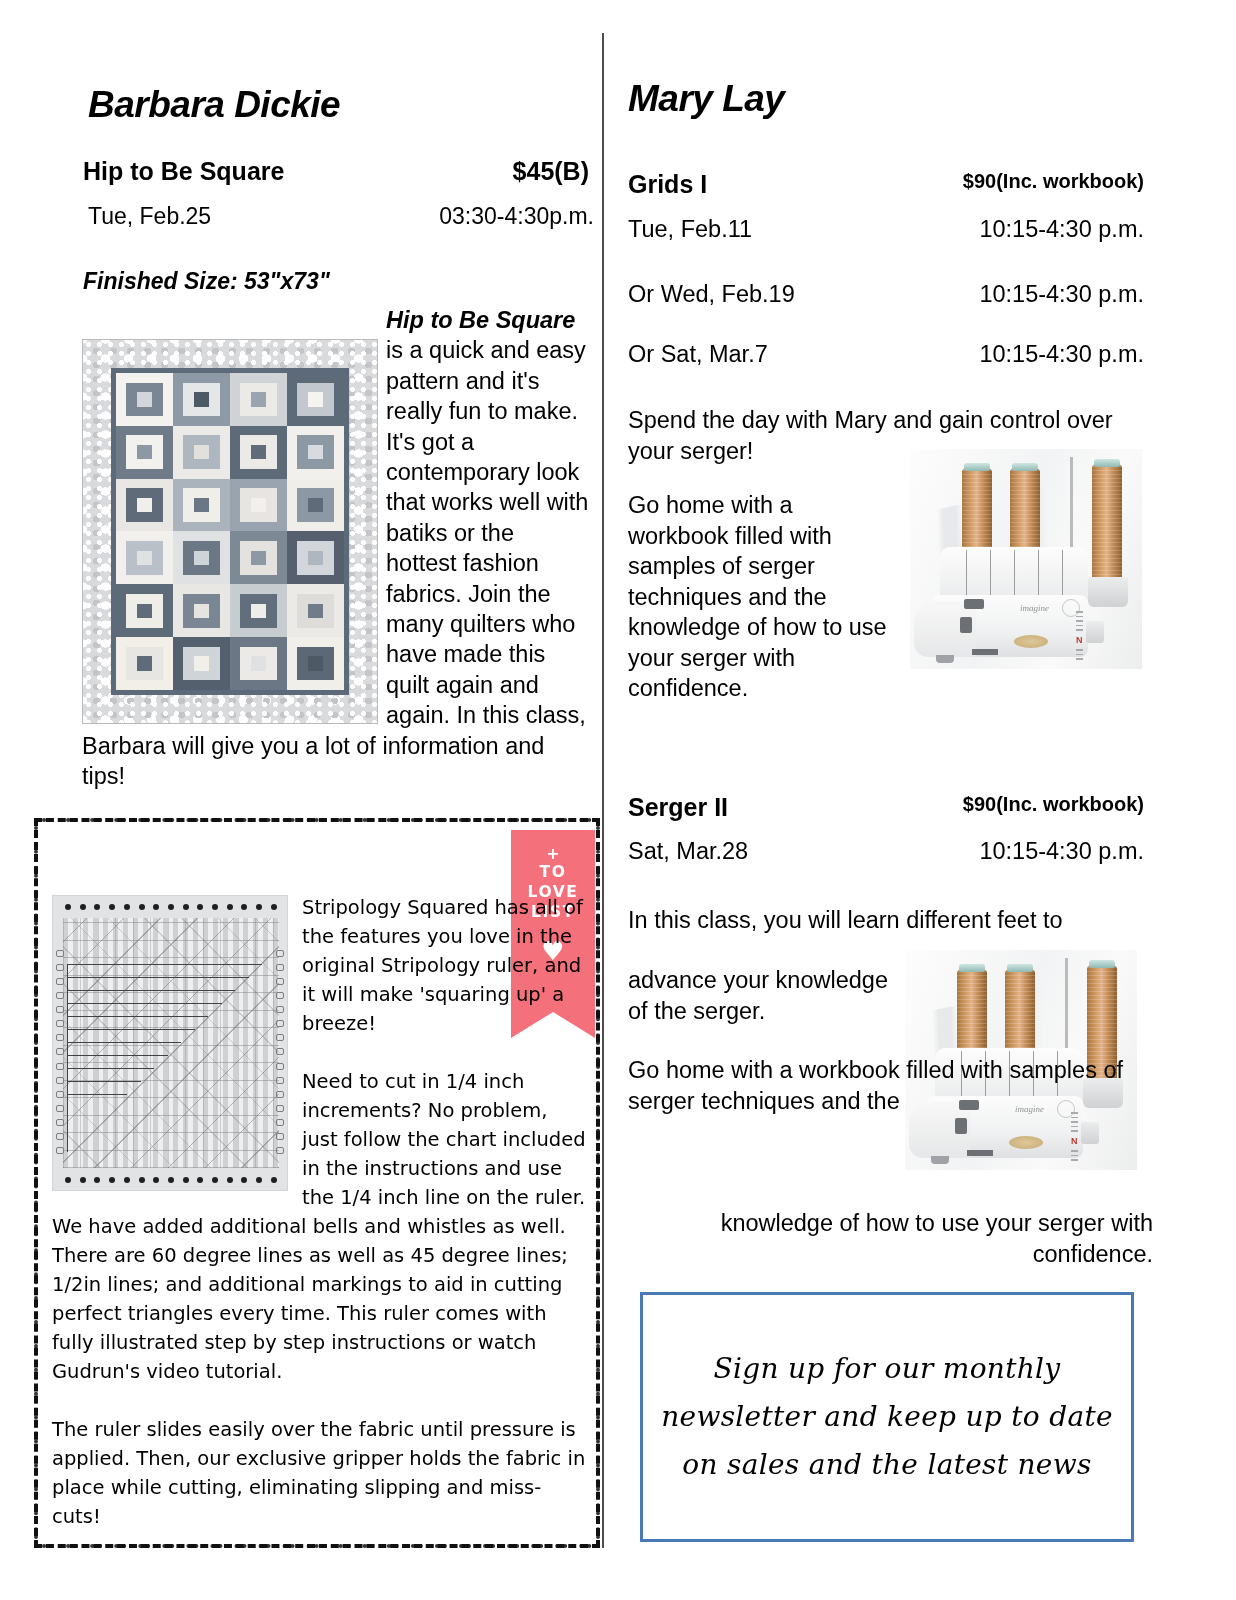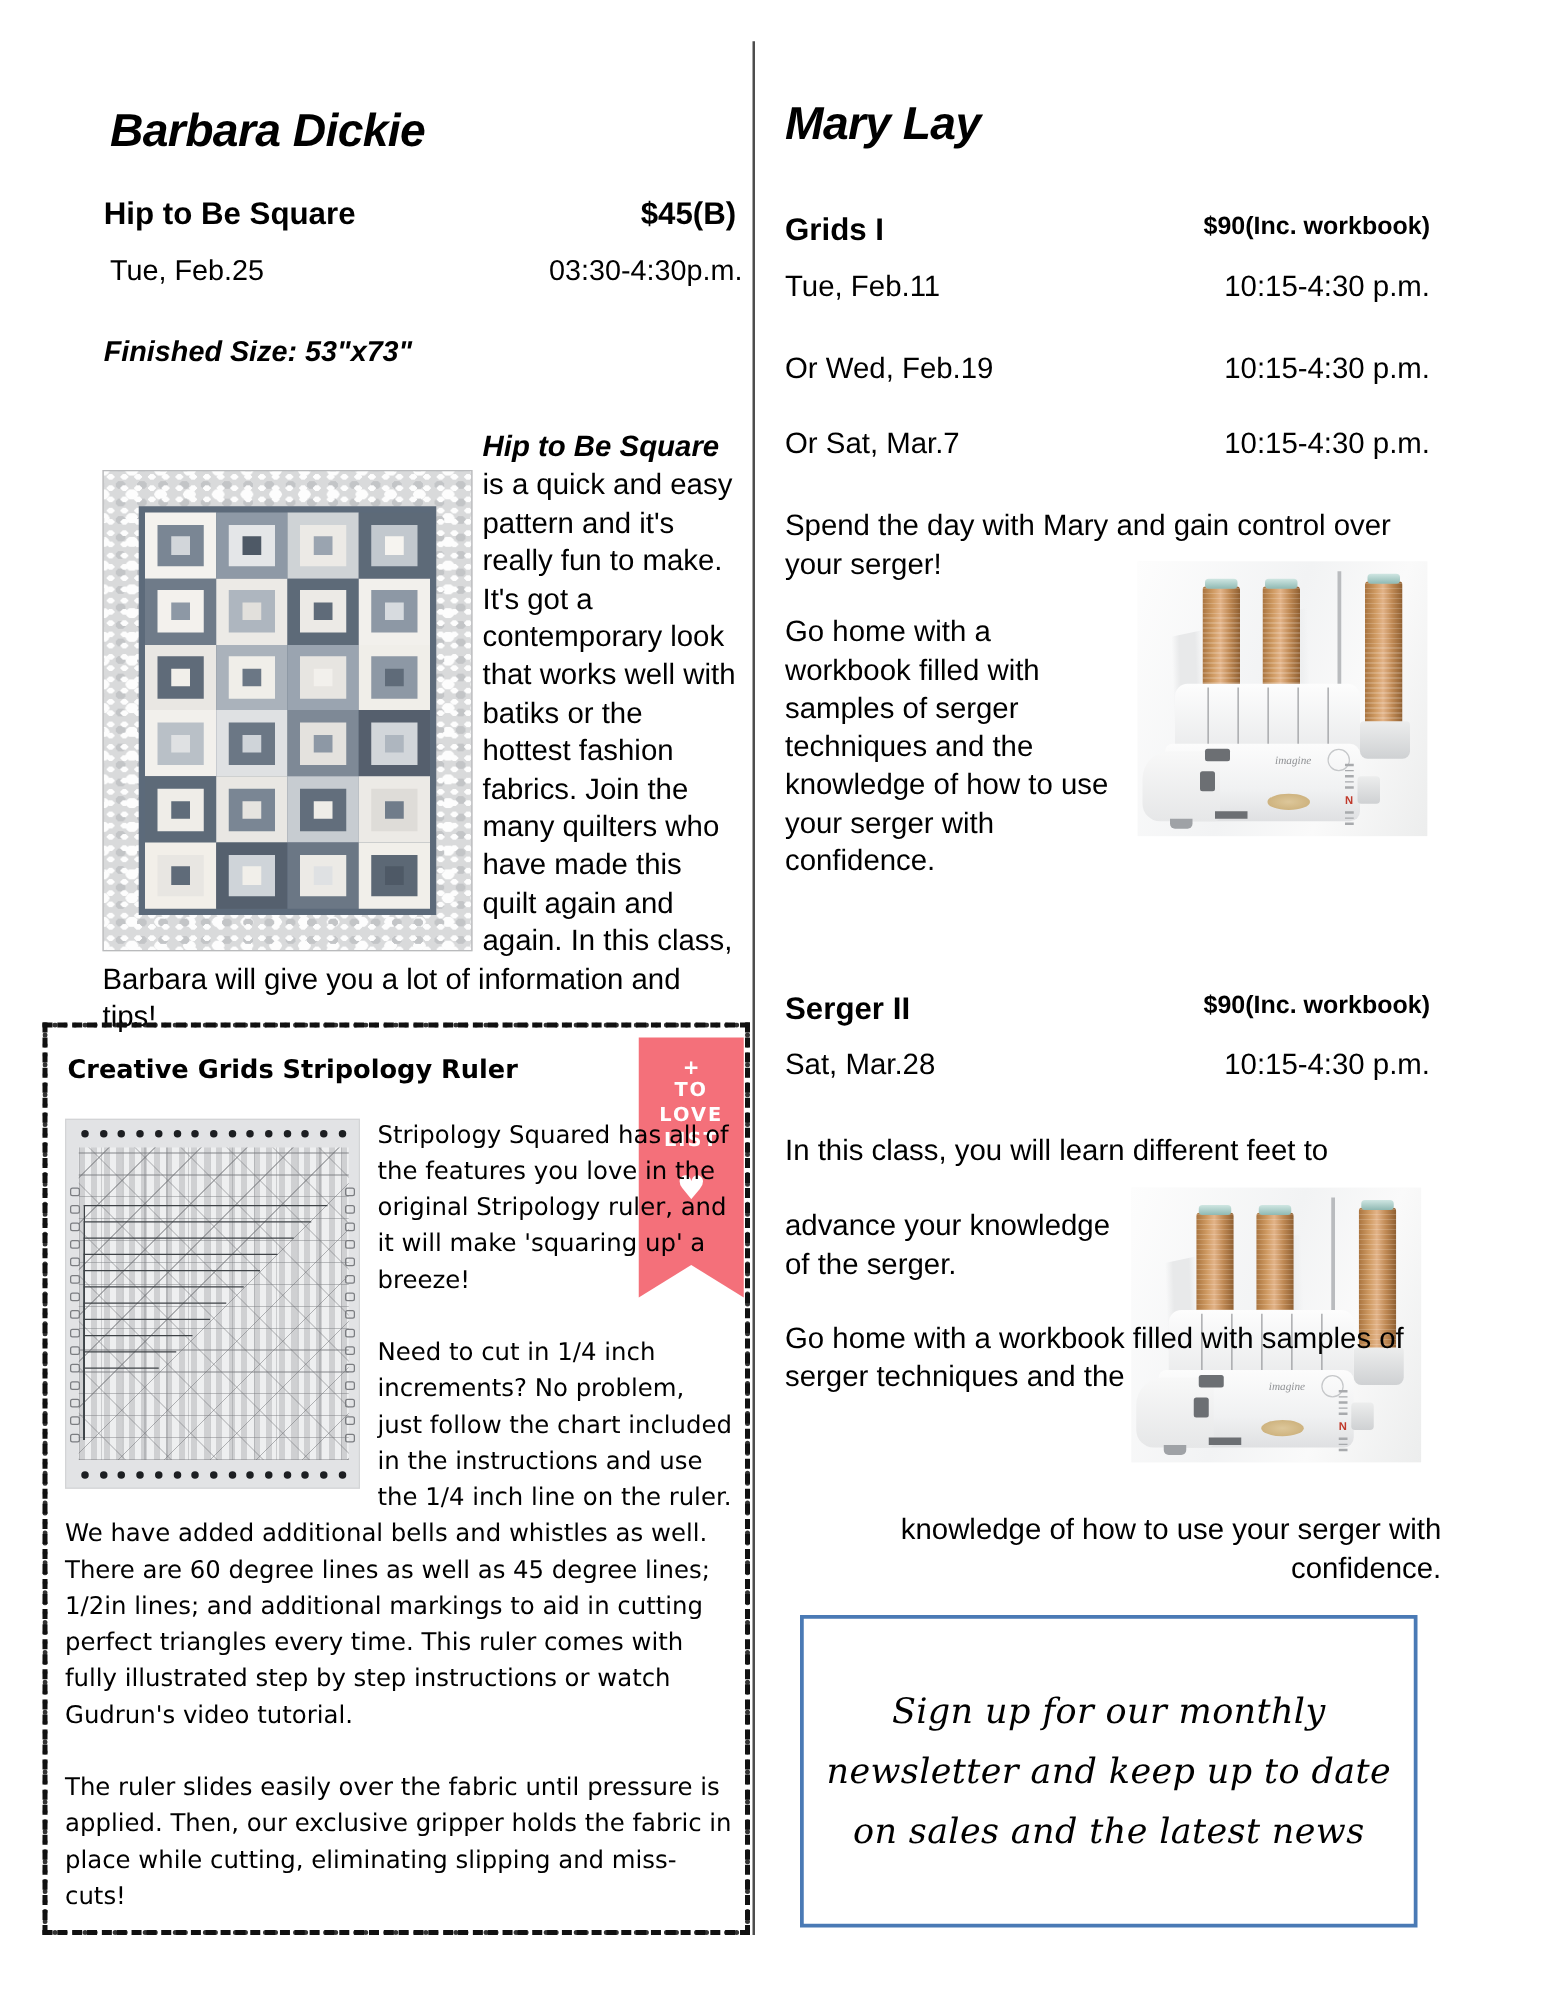--- a/index.html
+++ b/index.html
@@ -34,21 +34,21 @@
   .bd-sched{left:88px;top:203px;}
 
   .finished{
     position:absolute;left:83px;top:268px;
     font-size:23px;font-weight:bold;font-style:italic;
   }
 
   
   .bd-body{
     position:absolute;left:82px;top:305px;width:507px;
-    font-size:23.5px;line-height:30.4px;margin-top:37px;
+    font-size:23.5px;line-height:30.4px;
   }
   .bd-body b{font-style:italic;}
   .quilt-float{
     float:left;width:296px;height:385px;
     margin:34px 8px 6px 0px;
     shape-margin:0;
   }
 
   
   .quilt{
@@ -382,21 +382,20 @@
                 </div>
               </div>
             </div>
         </div>
       </div>
       <b>Hip to Be Square</b><span> is a quick and easy pattern and it's really fun to make. It's got a contemporary look that works well with batiks or the hottest fashion fabrics. Join the many quilters who have made this quilt again and again. In this class, Barbara will give you a lot of information and tips!</span>
     </div>
 
     <div class="ruler-panel"></div>
 
-    <div class="ruler-title">Creative Grids Stripology Ruler</div>
 
     <div class="ribbon">
       <div class="plus">+</div>
       <div class="w">TO</div>
       <div class="w">LOVE</div>
       <div class="w">LIST</div>
       <div class="heart">♥</div>
     </div>
 
     <div class="ruler-body">

